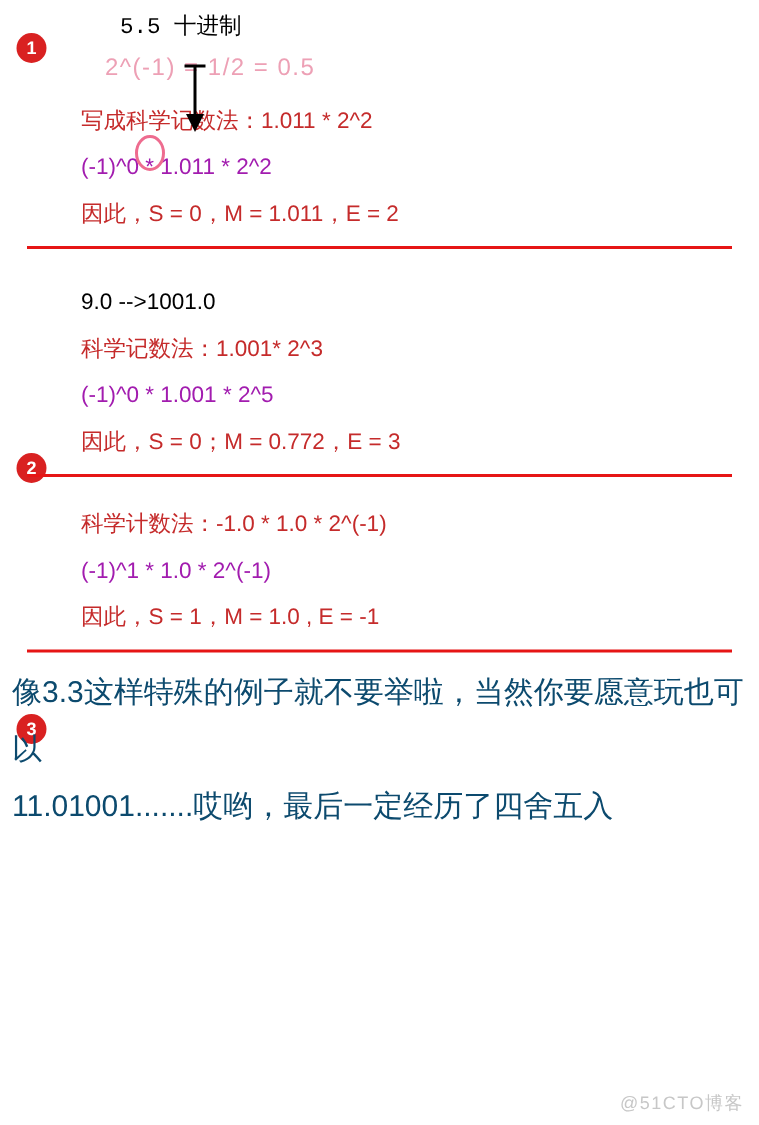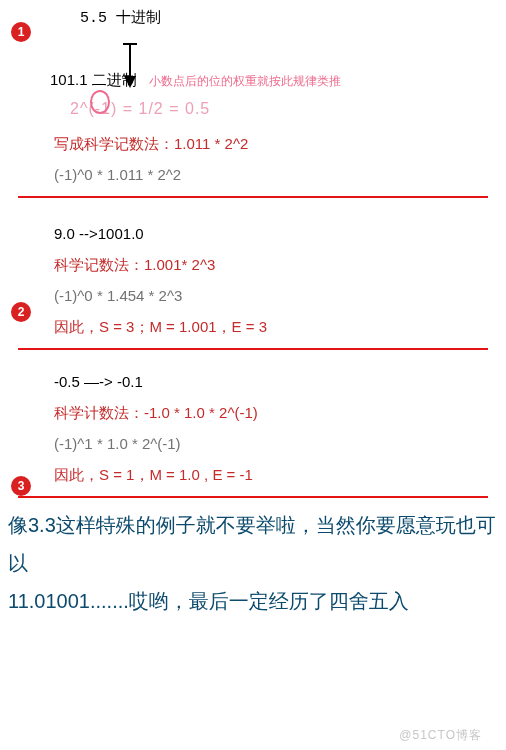--- a/index.html
+++ b/index.html
@@ -33,26 +33,26 @@
     .row { margin: 4px 0 0 50px; line-height: 1.8; }
     .decimal-label { margin-left: 80px; color: #000; font-size: 15px; font-family: Liberation Mono, monospace; }
     .binary-row { margin: 18px 0 0 50px; position: relative; }
     .binary-text { color: #000; font-size: 15px; }
     .arrow-svg { position: absolute; top: 34px; left: 120px; }
     .circle-svg { position: absolute; top: 82px; left: 89px; }
     .pink-anno { color: #ee6c8f; font-size: 12px; margin-left: 8px; }
     .pink-eq { color: #eda0b5; font-size: 16px; margin: 10px 0 0 70px; letter-spacing: 1px; }
     .red-txt { color: #c52b2b; }
     .blk-txt { color: #000; }
-    .purple-txt { color: #737373; }
+    .purple-txt { color: #a21caf; }
     .sep-red { height: 2px; background: #e61515; margin: 8px 18px 8px 18px; }
     .block { margin-top: 22px; }
     .block .row { margin-left: 54px; }
     .note { color: #0c4a6e; font-size: 20px; margin: 8px 8px 0 8px; line-height: 1.9; }
-    .watermark { position: absolute; right: 24px; bottom: 6px; color: #c7c7c7; font-size: 12px; letter-spacing: 1px; }
+    .watermark { position: absolute; right: 10px; bottom: 6px; color: #c7c7c7; font-size: 12px; letter-spacing: 1px; }
   </style>
 </head>
 <body>
 
 <div class="bullet bullet-1">1</div>
 <div class="bullet bullet-2">2</div>
 <div class="bullet bullet-3">3</div>
 
 <div class="content">
 
@@ -61,43 +61,39 @@
   <svg class="arrow-svg" width="20" height="48">
     <line x1="3" y1="2" x2="17" y2="2" stroke="#000" stroke-width="2"></line>
     <line x1="10" y1="2" x2="10" y2="38" stroke="#000" stroke-width="2"></line>
     <polygon points="10,46 4,34 16,34" fill="#000"></polygon>
   </svg>
 
   <svg class="circle-svg" width="22" height="24">
     <ellipse cx="11" cy="12" rx="9" ry="11" fill="none" stroke="#ee6c8f" stroke-width="2"></ellipse>
   </svg>
 
-  <div class="binary-row" style="margin-top:44px;">
-    <span class="binary-text">101.</span><span class="binary-text">1</span><span class="binary-text"> 二进制</span>
-    <span class="pink-anno">小数点后的位的权重就按此规律类推</span>
-  </div>
 
   <div class="pink-eq">2^(-1)  =  1/2  =  0.5</div>
 
   <div class="block" style="margin-top:12px;">
     <div class="row red-txt">写成科学记数法：1.011 * 2^2</div>
     <div class="row purple-txt">(-1)^0 * 1.011 * 2^2</div>
+    <div class="row red-txt">因此，S = 0，M = 1.011，E = 2</div>
   </div>
   <div class="sep-red"></div>
 
   <div class="block">
     <div class="row blk-txt">9.0 --&gt;1001.0</div>
     <div class="row red-txt">科学记数法：1.001* 2^3</div>
-    <div class="row purple-txt">(-1)^0 * 1.454 * 2^3</div>
-    <div class="row red-txt">因此，S = 3；M = 1.001，E = 3</div>
+    <div class="row purple-txt">(-1)^0 * 1.001 * 2^5</div>
+    <div class="row red-txt">因此，S = 0；M = 0.772，E = 3</div>
   </div>
   <div class="sep-red"></div>
 
   <div class="block" style="margin-top:18px;">
-    <div class="row blk-txt">-0.5 —-&gt; -0.1</div>
     <div class="row red-txt">科学计数法：-1.0 * 1.0 * 2^(-1)</div>
     <div class="row purple-txt">(-1)^1 * 1.0 * 2^(-1)</div>
     <div class="row red-txt">因此，S = 1，M = 1.0 , E = -1</div>
   </div>
   <div class="sep-red"></div>
 
   <div class="note">
     <div>像3.3这样特殊的例子就不要举啦，当然你要愿意玩也可以</div>
     <div>11.01001.......哎哟，最后一定经历了四舍五入</div>
   </div>

